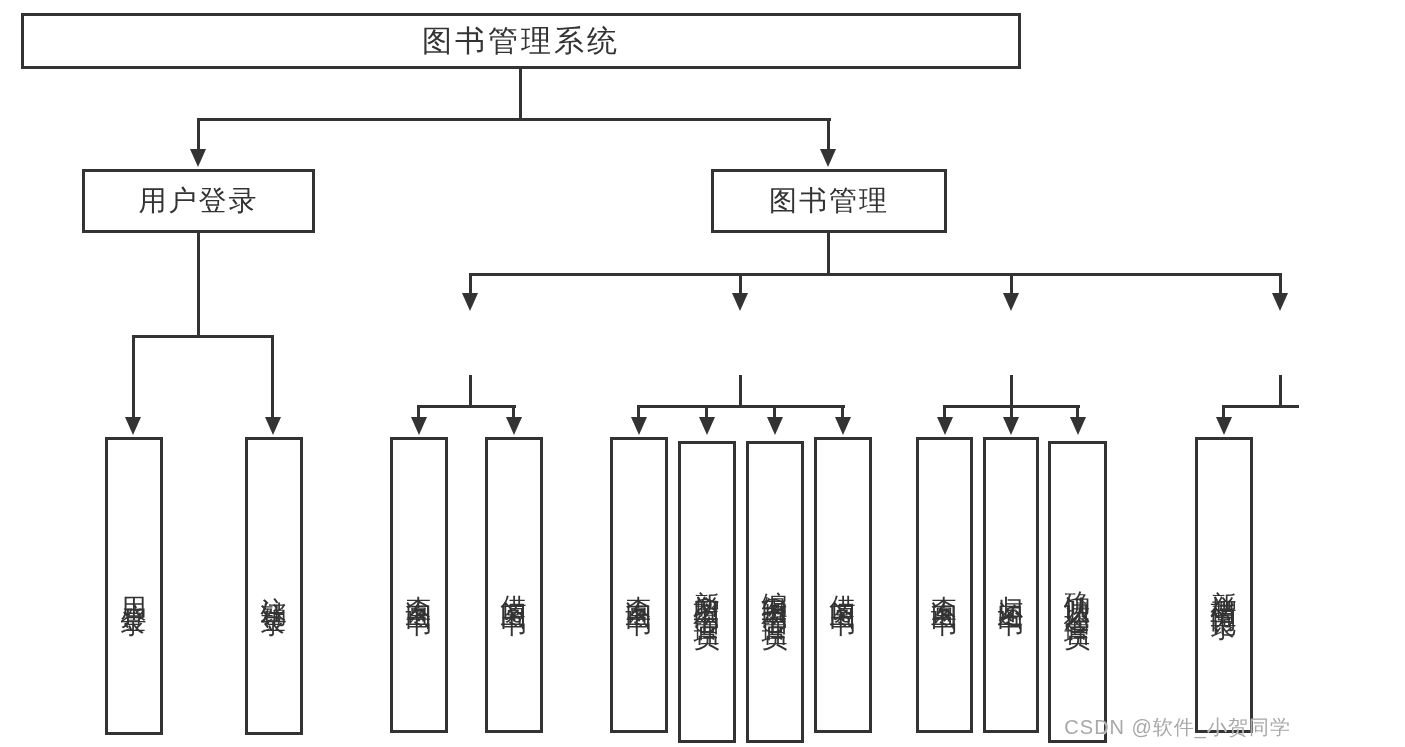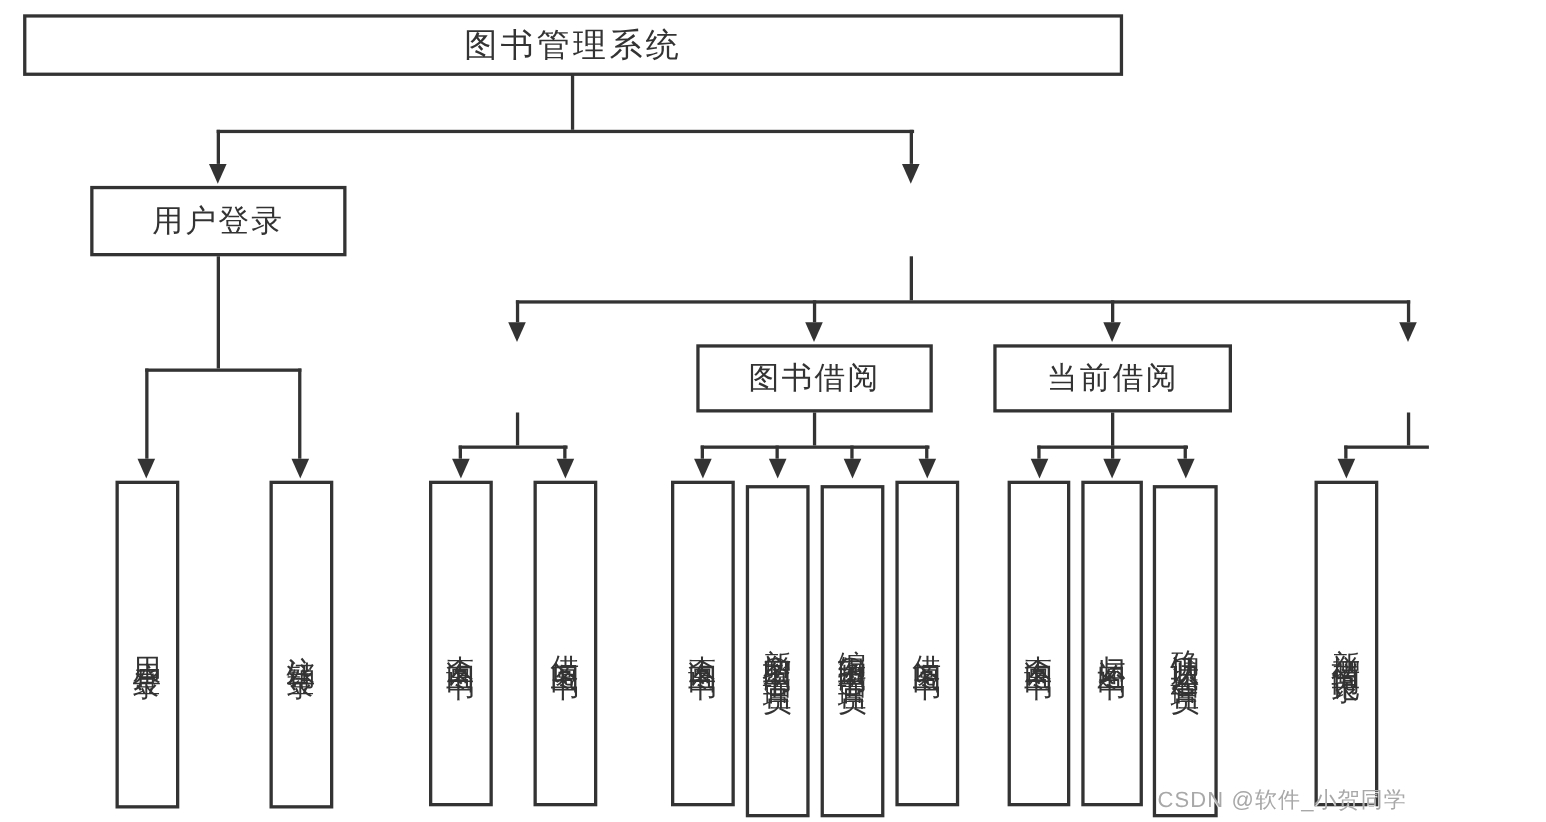--- a/index.html
+++ b/index.html
@@ -30,21 +30,21 @@
     font-size:26px; letter-spacing:5px; line-height:1; white-space:nowrap;
   }
   .lv{ position:absolute; width:3px; background:var(--line); }
   .lh{ position:absolute; height:3px; background:var(--line); }
   .ah{
     position:absolute; width:0; height:0;
     border-left:8px solid transparent; border-right:8px solid transparent;
     border-top:18px solid var(--line);
   }
   #watermark{
-    position:absolute; top:714px; right:20px;
+    position:absolute; top:714px; right:8px;
     font-size:20px; color:var(--watermark);
     letter-spacing:1px; white-space:nowrap;
     text-shadow:0 1px 0 rgba(255,255,255,0.8);
   }
 </style>
 </head>
 <body>
 
 <div id="canvas">
 
@@ -55,45 +55,42 @@
   <div class="lv" style="left:519px;top:68px;height:50px"></div>
   <div class="lh" style="left:197px;top:118px;width:634px"></div>
   <div class="lv" style="left:197px;top:118px;height:31px"></div>
   <div class="ah" style="left:190px;top:149px"></div>
   <div class="lv" style="left:827px;top:118px;height:31px"></div>
   <div class="ah" style="left:820px;top:149px"></div>
 
   <div class="box h" style="left:82px;top:169px;width:233px;height:64px">
     <span>用户登录</span>
   </div>
+  <div class="box h" style="left:711px;top:169px;width:236px;height:64px">
+    <span>图书管理</span>
+  </div>
 
   <div class="lv" style="left:197px;top:233px;height:102px"></div>
   <div class="lh" style="left:132px;top:335px;width:142px"></div>
   <div class="lv" style="left:132px;top:335px;height:82px"></div>
   <div class="ah" style="left:125px;top:417px"></div>
   <div class="lv" style="left:271px;top:335px;height:82px"></div>
   <div class="ah" style="left:265px;top:417px"></div>
 
   <div class="lv" style="left:827px;top:233px;height:40px"></div>
   <div class="lh" style="left:469px;top:273px;width:813px"></div>
   <div class="lv" style="left:469px;top:273px;height:20px"></div>
   <div class="ah" style="left:462px;top:293px"></div>
   <div class="lv" style="left:739px;top:273px;height:20px"></div>
   <div class="ah" style="left:732px;top:293px"></div>
   <div class="lv" style="left:1010px;top:273px;height:20px"></div>
   <div class="ah" style="left:1003px;top:293px"></div>
   <div class="lv" style="left:1279px;top:273px;height:20px"></div>
   <div class="ah" style="left:1272px;top:293px"></div>
 
-  <div class="box h" style="left:633px;top:313px;width:215px;height:62px">
-    <span>图书借阅</span>
-  </div>
-  <div class="box h" style="left:903px;top:313px;width:217px;height:62px">
-    <span>当前借阅</span>
-  </div>
 
   <div class="lv" style="left:469px;top:375px;height:30px"></div>
   <div class="lh" style="left:417px;top:405px;width:99px"></div>
   <div class="lv" style="left:417px;top:405px;height:12px"></div>
   <div class="ah" style="left:411px;top:417px"></div>
   <div class="lv" style="left:512px;top:405px;height:12px"></div>
   <div class="ah" style="left:506px;top:417px"></div>
 
   <div class="lv" style="left:739px;top:375px;height:30px"></div>
   <div class="lh" style="left:637px;top:405px;width:208px"></div>

